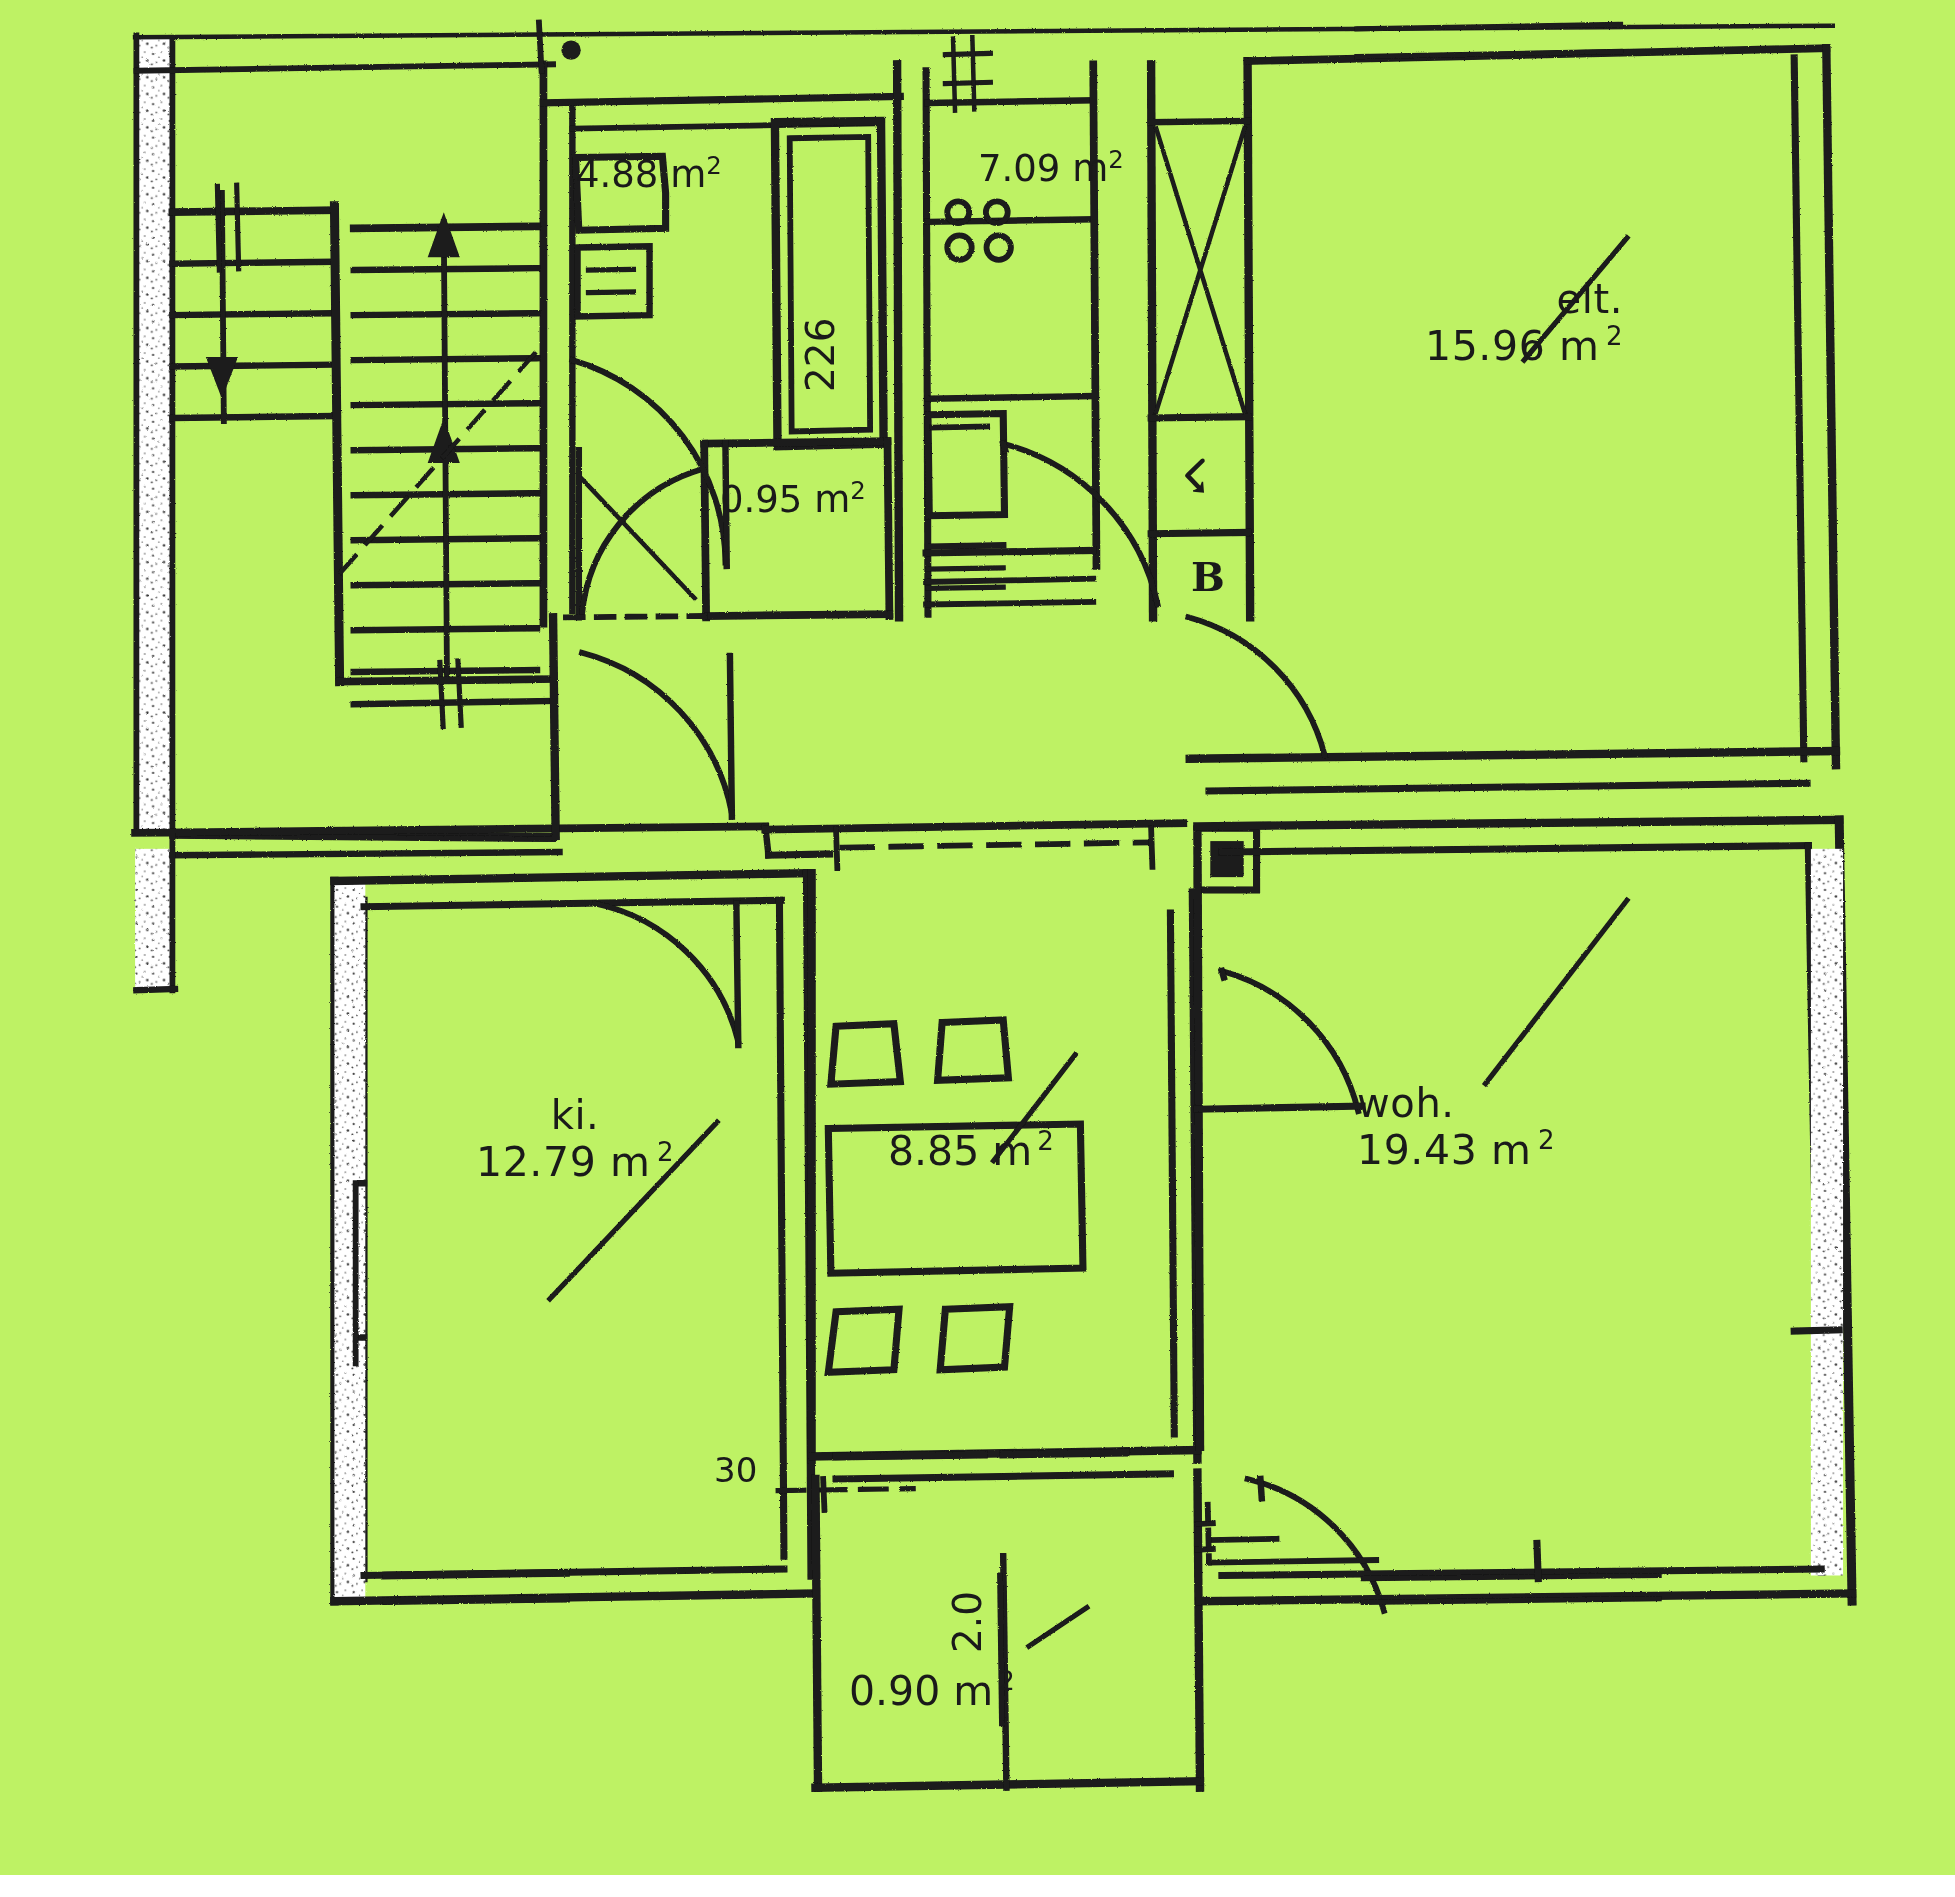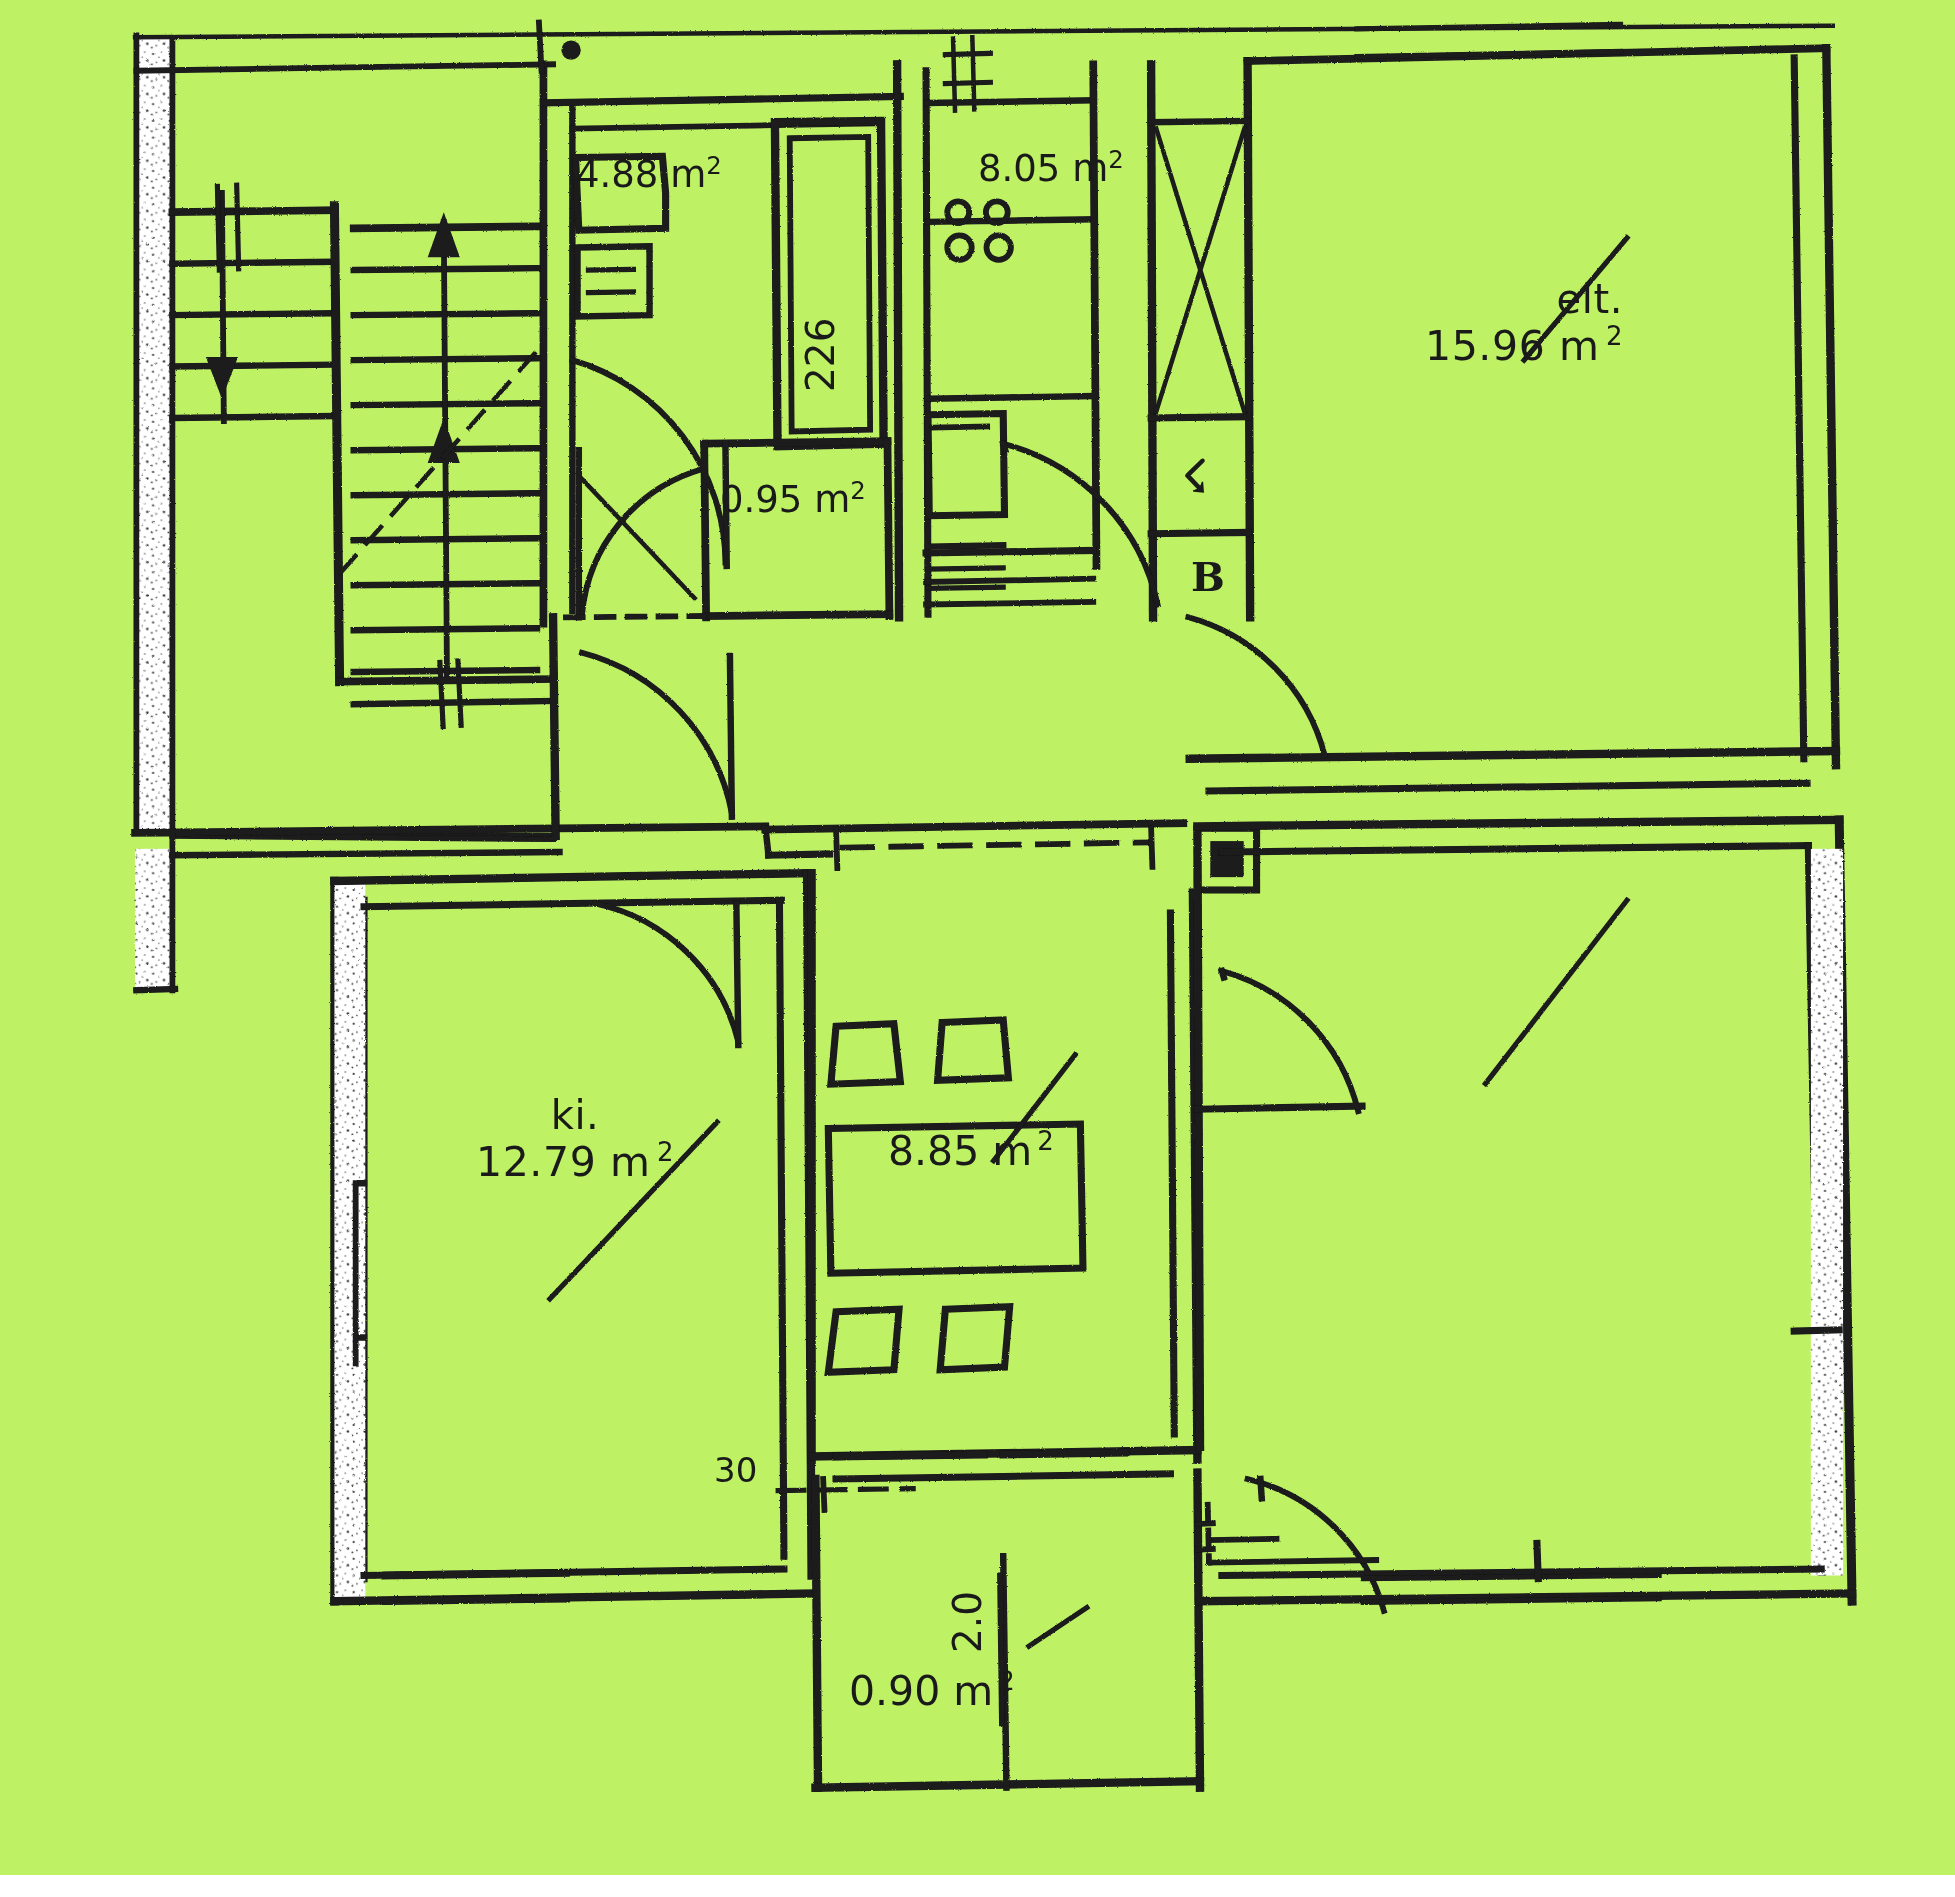--- a/index.html
+++ b/index.html
@@ -317,21 +317,21 @@
       <path d="M838 35 L842 110" stroke-width="9"></path>
       <circle cx="888" cy="78" r="15" fill="#1a1a1a" stroke="none"></circle>
     </g>
   </svg>
 
   <div class="tiny-area" style="left:576px; top:154px;">
     <span>4.88 m</span><sup>2</sup>
   </div>
 
   <div class="tiny-area" style="left:978px; top:148px;">
-    <span>8.05 m</span><sup>2</sup>
+    <span>7.09 m</span><sup>2</sup>
   </div>
 
   <div class="tiny-area" style="left:720px; top:479px; line-height:1.0;">
     <span>0.95 m</span><sup>2</sup>
   </div>
 
   <div class="room-label" style="left:1425px; top:277px;text-align:right;">
     <span class="rl-name">elt.</span>
     <span class="rl-area"><span>15.96 m</span><sup>2</sup></span>
   </div>
@@ -339,20 +339,24 @@
 
   <div class="room-label" style="left:476px; top:1093px;text-align:center;">
     <span class="rl-name">ki.</span>
     <span class="rl-area"><span>12.79 m</span><sup>2</sup></span>
   </div>
 
   <div class="area-only" style="left:888px; top:1126px;">
     <span>8.85 m</span><sup>2</sup>
   </div>
 
+  <div class="room-label" style="left:1357px; top:1081px;">
+    <span class="rl-name">woh.</span>
+    <span class="rl-area"><span>19.43 m</span><sup>2</sup></span>
+  </div>
 
   <div class="area-only" style="left:849px; top:1666px;">
     <span>0.90 m</span><sup>2</sup>
   </div>
 
   <div class="dim-label rot90" style="left:798px; top:392px; font-size:39px;">226</div>
 
   <div class="dim-label" style="left:714px; top:1450px; font-size:34px;">30</div>
 
   <div class="dim-label rot90" style="left:945px; top:1653px; font-size:39px;">2.0</div>

